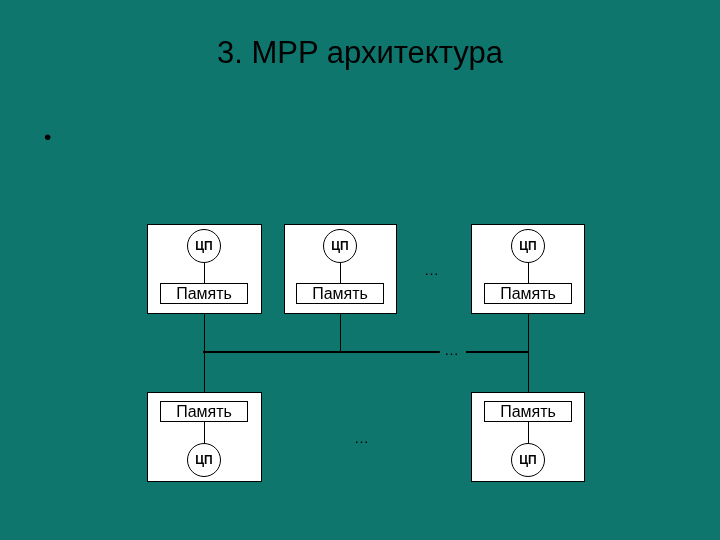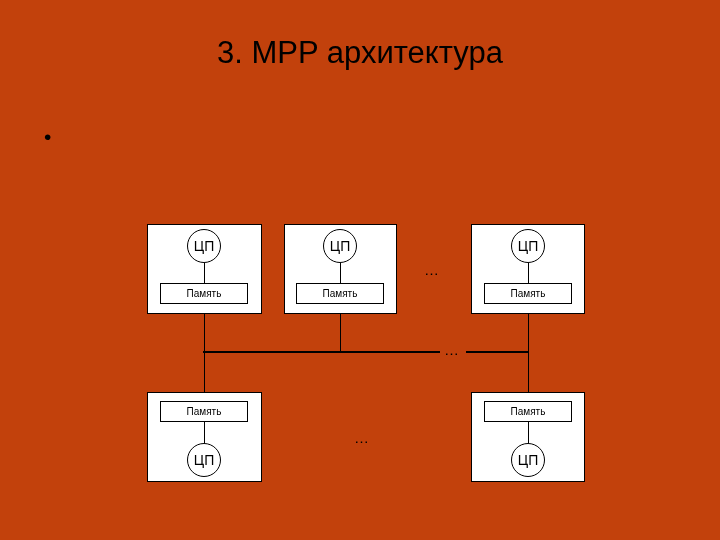--- a/index.html
+++ b/index.html
@@ -11,21 +11,21 @@
     width: 720px;
     height: 540px;
     font-family: "Liberation Sans", sans-serif;
     color: #000000;
     overflow: hidden;
   }
   .slide {
     position: relative;
     width: 720px;
     height: 540px;
-    background: #c2410c;
+    background: #0f766e;
   }
 
   
   .slide-title {
     position: absolute;
     left: 0;
     top: 34px;
     width: 720px;
     text-align: center;
     font-size: 31px;
@@ -75,35 +75,36 @@
     position: absolute;
     box-sizing: border-box;
     width: 34px;
     height: 34px;
     border: 1.4px solid #000000;
     border-radius: 50%;
     background: #ffffff;
     display: flex;
     align-items: center;
     justify-content: center;
-    font-size: 14px;
+    font-size: 12px;
     line-height: 9px;
     color: #000000;
+    font-weight: bold;
   }
   .mem-box {
     position: absolute;
     box-sizing: border-box;
     width: 88px;
     height: 21px;
     border: 1.3px solid #000000;
     background: #ffffff;
     display: flex;
     align-items: center;
     justify-content: center;
-    font-size: 10px;
+    font-size: 16px;
     line-height: 10px;
     color: #000000;
   }
   .vline {
     position: absolute;
     width: 1.4px;
     background: #000000;
   }
   .hline {
     position: absolute;

